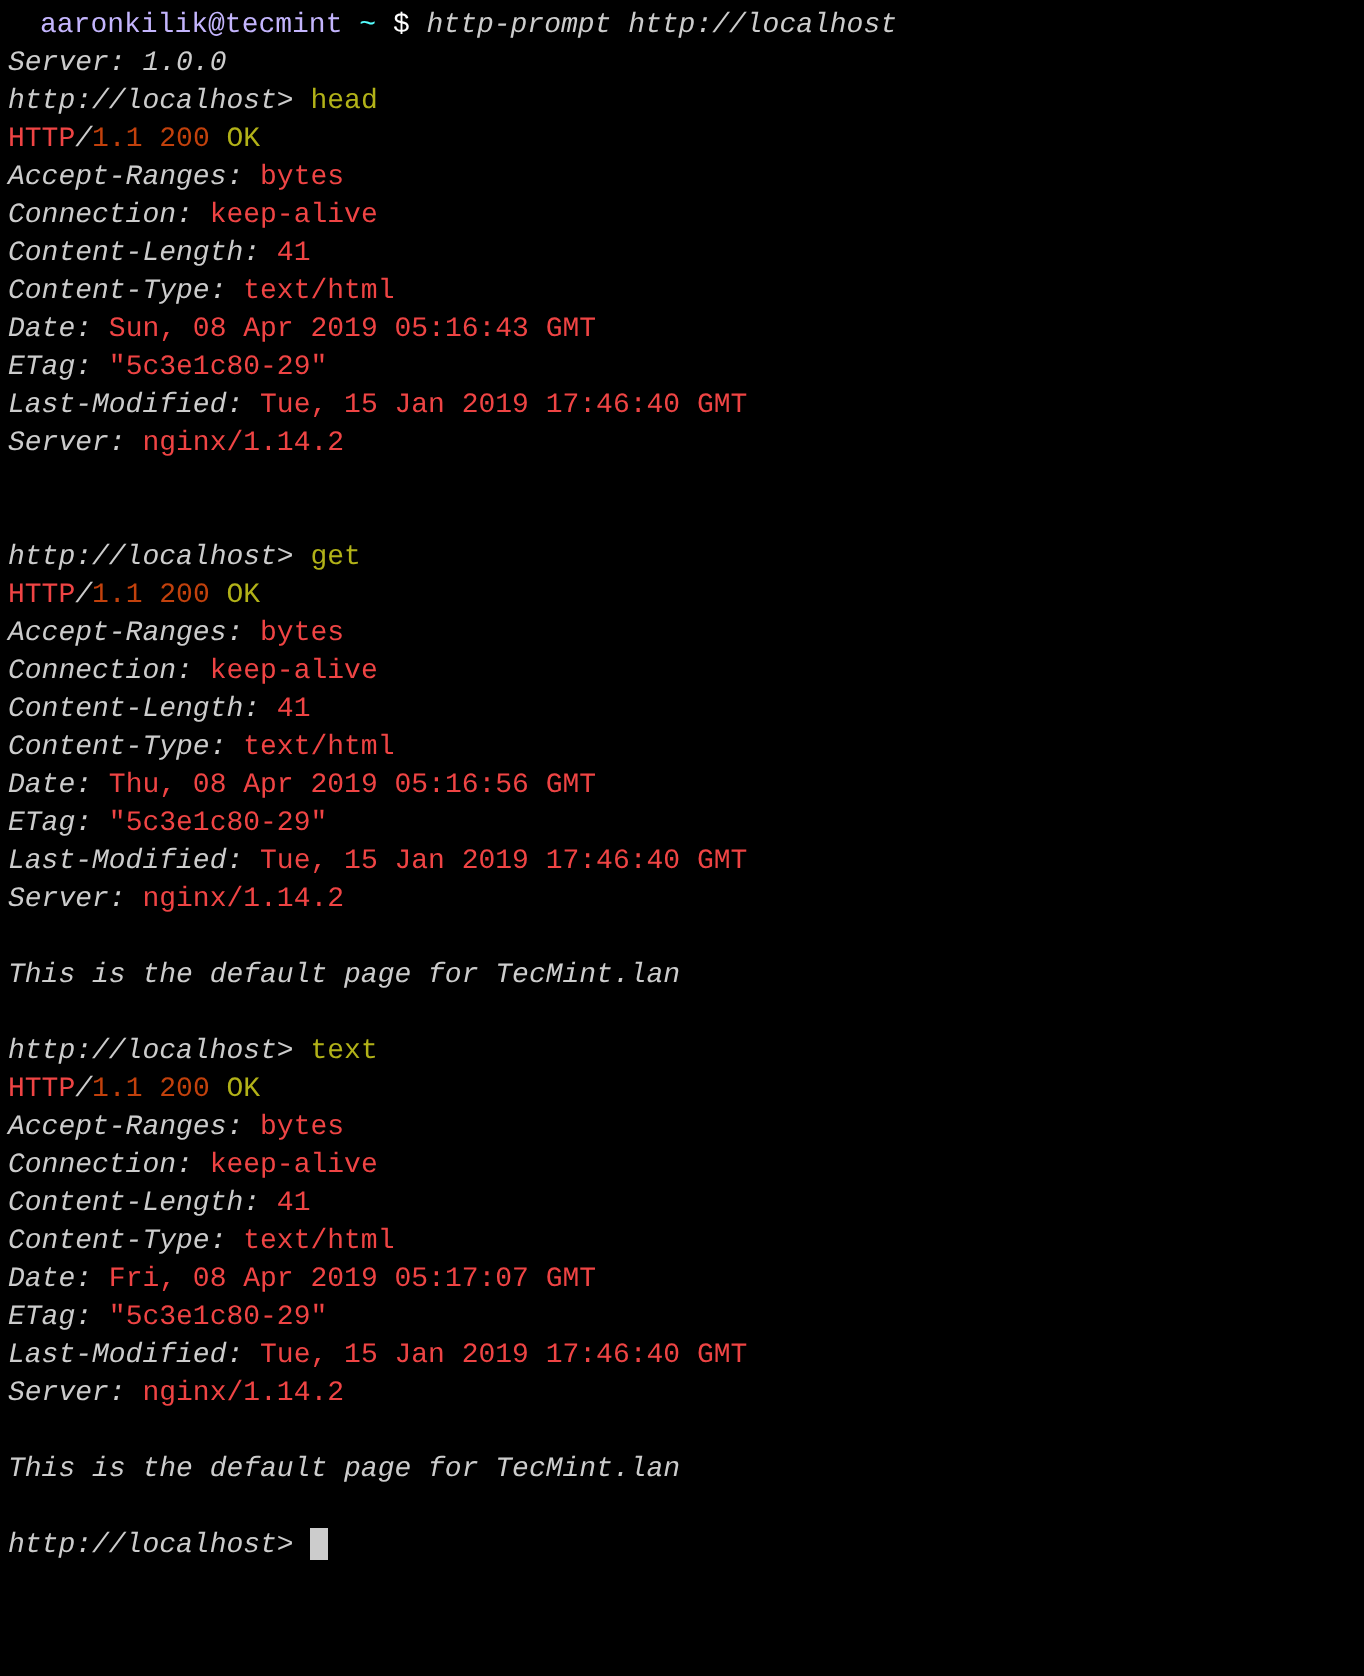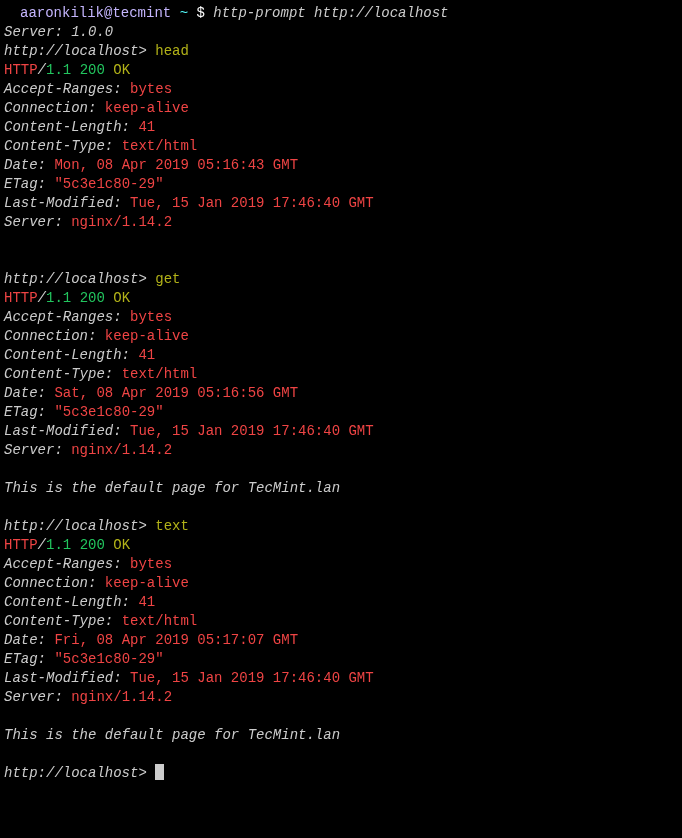--- a/index.html
+++ b/index.html
@@ -14,21 +14,21 @@
       height: 838px;
       overflow: hidden;
     }
     .line { white-space: pre; }
     .lime { color: #c4b5fd; margin-left: 16px; }
     .white { color: #ffffff; }
     .gray { color: #cccccc; font-style: italic; }
     .cyan { color: #55ffff; }
     .darkcyan { color: #ef4444; }
     .yellow { color: #b2b218; }
-    .blue { color: #22c55e; }
+    .blue { color: #c2410c; }
     .cursor {
       display: inline-block;
       width: 9px;
       height: 16px;
       background: #cccccc;
       vertical-align: text-bottom;
       margin-bottom: 1px;
     }
   </style>
 </head>
@@ -36,35 +36,35 @@
 
 <div class="line"><span class="lime">aaronkilik@tecmint</span><span class="cyan"> ~ </span><span class="white">$ </span><span class="gray">http-prompt http://localhost</span></div>
 <div class="line gray">Server: 1.0.0</div>
 
 <div class="line"><span class="gray">http://localhost&gt; </span><span class="yellow">head</span></div>
 <div class="line"><span class="darkcyan">HTTP</span><span class="gray">/</span><span class="blue">1.1</span><span> </span><span class="blue">200</span><span> </span><span class="yellow">OK</span></div>
 <div class="line"><span class="gray">Accept-Ranges: </span><span class="darkcyan">bytes</span></div>
 <div class="line"><span class="gray">Connection: </span><span class="darkcyan">keep-alive</span></div>
 <div class="line"><span class="gray">Content-Length: </span><span class="darkcyan">41</span></div>
 <div class="line"><span class="gray">Content-Type: </span><span class="darkcyan">text/html</span></div>
-<div class="line"><span class="gray">Date: </span><span class="darkcyan">Mon, 08 Apr 2019 05:16:43 GMT</span></div>
+<div class="line"><span class="gray">Date: </span><span class="darkcyan">Sun, 08 Apr 2019 05:16:43 GMT</span></div>
 <div class="line"><span class="gray">ETag: </span><span class="darkcyan">"5c3e1c80-29"</span></div>
 <div class="line"><span class="gray">Last-Modified: </span><span class="darkcyan">Tue, 15 Jan 2019 17:46:40 GMT</span></div>
 <div class="line"><span class="gray">Server: </span><span class="darkcyan">nginx/1.14.2</span></div>
 
 <div class="line">&nbsp;</div>
 <div class="line">&nbsp;</div>
 
 <div class="line"><span class="gray">http://localhost&gt; </span><span class="yellow">get</span></div>
 <div class="line"><span class="darkcyan">HTTP</span><span class="gray">/</span><span class="blue">1.1</span><span> </span><span class="blue">200</span><span> </span><span class="yellow">OK</span></div>
 <div class="line"><span class="gray">Accept-Ranges: </span><span class="darkcyan">bytes</span></div>
 <div class="line"><span class="gray">Connection: </span><span class="darkcyan">keep-alive</span></div>
 <div class="line"><span class="gray">Content-Length: </span><span class="darkcyan">41</span></div>
 <div class="line"><span class="gray">Content-Type: </span><span class="darkcyan">text/html</span></div>
-<div class="line"><span class="gray">Date: </span><span class="darkcyan">Sat, 08 Apr 2019 05:16:56 GMT</span></div>
+<div class="line"><span class="gray">Date: </span><span class="darkcyan">Thu, 08 Apr 2019 05:16:56 GMT</span></div>
 <div class="line"><span class="gray">ETag: </span><span class="darkcyan">"5c3e1c80-29"</span></div>
 <div class="line"><span class="gray">Last-Modified: </span><span class="darkcyan">Tue, 15 Jan 2019 17:46:40 GMT</span></div>
 <div class="line"><span class="gray">Server: </span><span class="darkcyan">nginx/1.14.2</span></div>
 <div class="line">&nbsp;</div>
 <div class="line gray">This is the default page for TecMint.lan</div>
 
 <div class="line">&nbsp;</div>
 
 <div class="line"><span class="gray">http://localhost&gt; </span><span class="yellow">text</span></div>
 <div class="line"><span class="darkcyan">HTTP</span><span class="gray">/</span><span class="blue">1.1</span><span> </span><span class="blue">200</span><span> </span><span class="yellow">OK</span></div>

